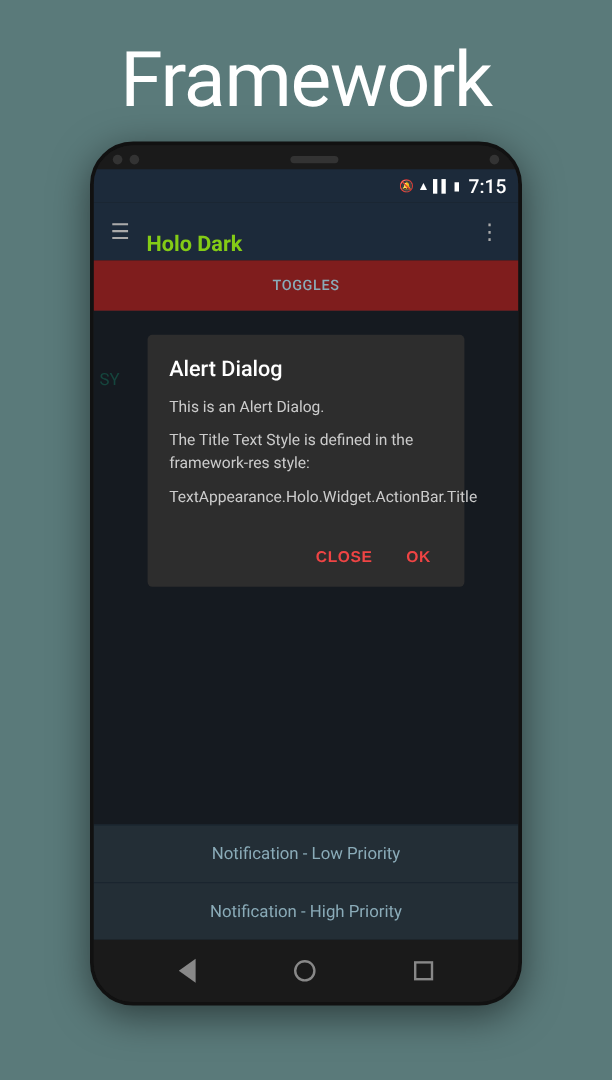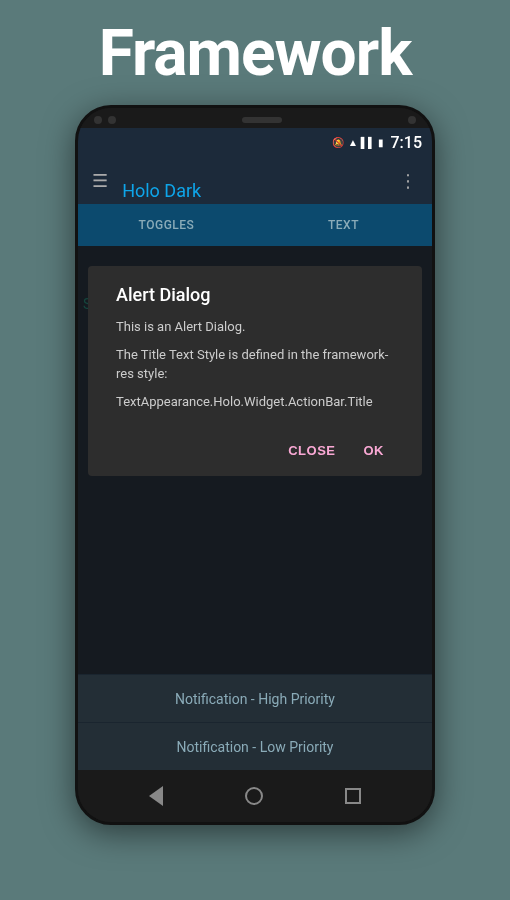--- a/index.html
+++ b/index.html
@@ -11,23 +11,23 @@
       display: flex;
       flex-direction: column;
       align-items: center;
       font-family: 'Roboto', Arial, sans-serif;
       overflow: hidden;
     }
 
     .page-title {
       color: white;
       font-size: 64px;
-      font-weight: 700;
+      font-weight: 400;
       text-align: center;
-      padding: 16px 0 14px;
+      padding: 29px 0 14px;
       letter-spacing: -1px;
       width: 100%;
     }
 
     .phone-frame {
       width: 360px;
       height: 720px;
       background: #1a1a1a;
       border-radius: 36px;
       overflow: hidden;
@@ -103,35 +103,35 @@
       padding: 0 14px;
       gap: 14px;
     }
 
     .hamburger-icon {
       color: #aaa;
       font-size: 18px;
     }
 
     .toolbar-title {
-      color: #0ea5e9;
+      color: #84cc16;
       font-size: 18px;
-      font-weight: 400;
+      font-weight: 700;
       flex: 1;
       margin-top: 20px;
     }
 
     .toolbar-more {
       color: #aaa;
       font-size: 18px;
       letter-spacing: 1px;
     }
 
     .tab-bar {
-      background: #0c4a6e;
+      background: #7f1d1d;
       display: flex;
       height: 42px;
     }
 
     .tab-item {
       flex: 1;
       display: flex;
       align-items: center;
       justify-content: center;
       color: #8aabb8;
@@ -177,22 +177,22 @@
       background: rgba(0,0,0,0.5);
       display: flex;
       align-items: flex-start;
       justify-content: center;
       padding-top: 10px;
     }
 
     .alert-dialog {
       background: #2d2d2d;
       border-radius: 4px;
-      width: 334px;
-      padding: 18px 28px 10px;
+      width: 264px;
+      padding: 18px 18px 10px;
       margin: 10px;
     }
 
     .alert-title {
       color: white;
       font-size: 18px;
       font-weight: 500;
       margin-bottom: 12px;
     }
 
@@ -212,21 +212,21 @@
 
     .alert-actions {
       display: flex;
       justify-content: flex-end;
       gap: 8px;
       margin-top: 16px;
       padding-top: 8px;
     }
 
     .btn-flat {
-      color: #f9a8d4;
+      color: #ef4444;
       font-size: 13px;
       font-weight: 700;
       letter-spacing: 0.5px;
       padding: 8px 10px;
       cursor: pointer;
       background: none;
       border: none;
       text-transform: uppercase;
     }
 
@@ -313,23 +313,20 @@
 
   <div class="toolbar">
     <span class="hamburger-icon">☰</span>
     <span class="toolbar-title">Holo Dark</span>
     <span class="toolbar-more">⋮</span>
   </div>
 
   <div class="tab-bar">
     <div class="tab-item">
       <span>TOGGLES</span>
-    </div>
-    <div class="tab-item">
-      <span>TEXT</span>
     </div>
   </div>
 
   <div class="content-area">
 
     <div class="sy-text">SY</div>
 
     <div class="overlay">
       <div class="alert-dialog">
         <div class="alert-title">Alert Dialog</div>
@@ -338,24 +335,24 @@
         <div class="alert-body-mono">TextAppearance.Holo.Widget.ActionBar.Title</div>
         <div class="alert-actions">
           <button class="btn-flat">CLOSE</button>
           <button class="btn-flat">OK</button>
         </div>
       </div>
     </div>
 
     <div class="notification-list">
       <div class="notification-item">
-        <span class="notification-text">Notification - High Priority</span>
+        <span class="notification-text">Notification - Low Priority</span>
       </div>
       <div class="notification-item">
-        <span class="notification-text">Notification - Low Priority</span>
+        <span class="notification-text">Notification - High Priority</span>
       </div>
     </div>
 
   </div>
 
   <div class="phone-bottom-nav">
     <div>
       <div class="nav-back"></div>
     </div>
     <div>

